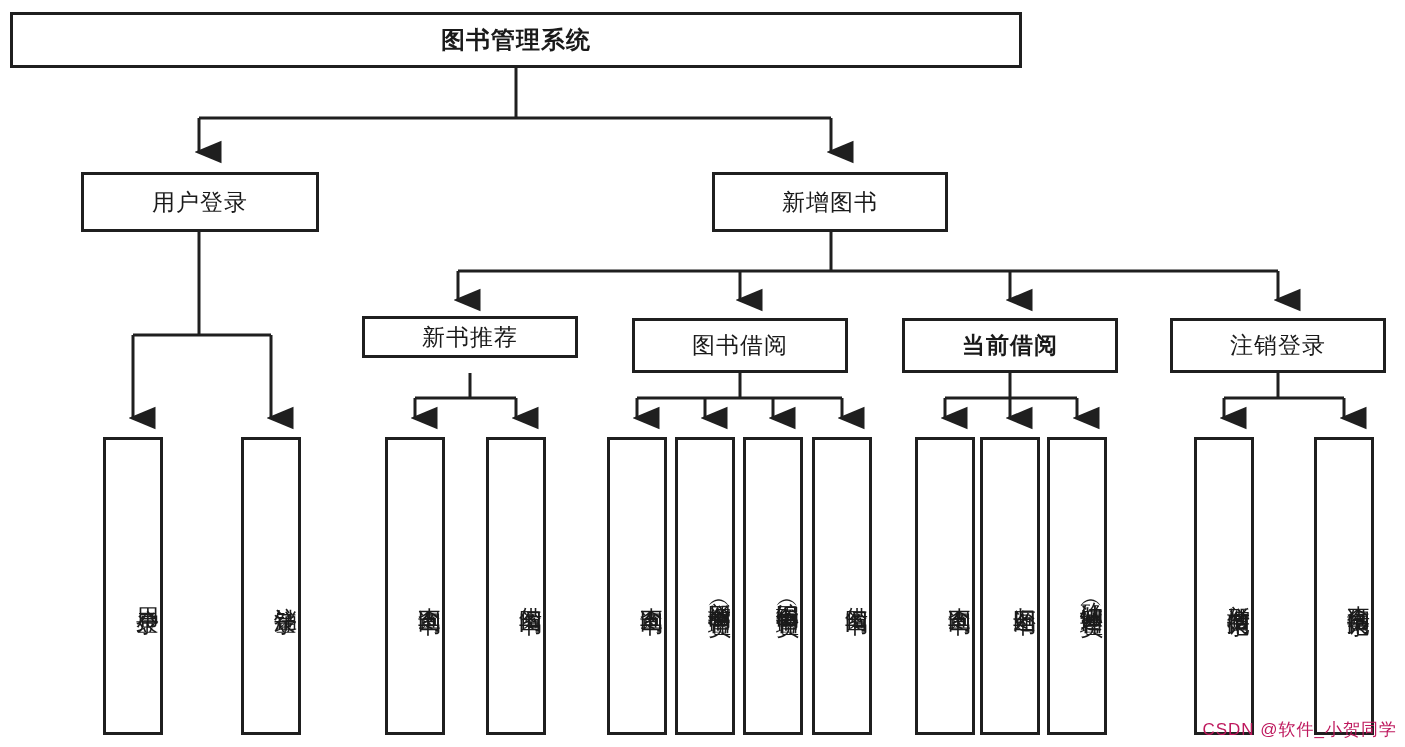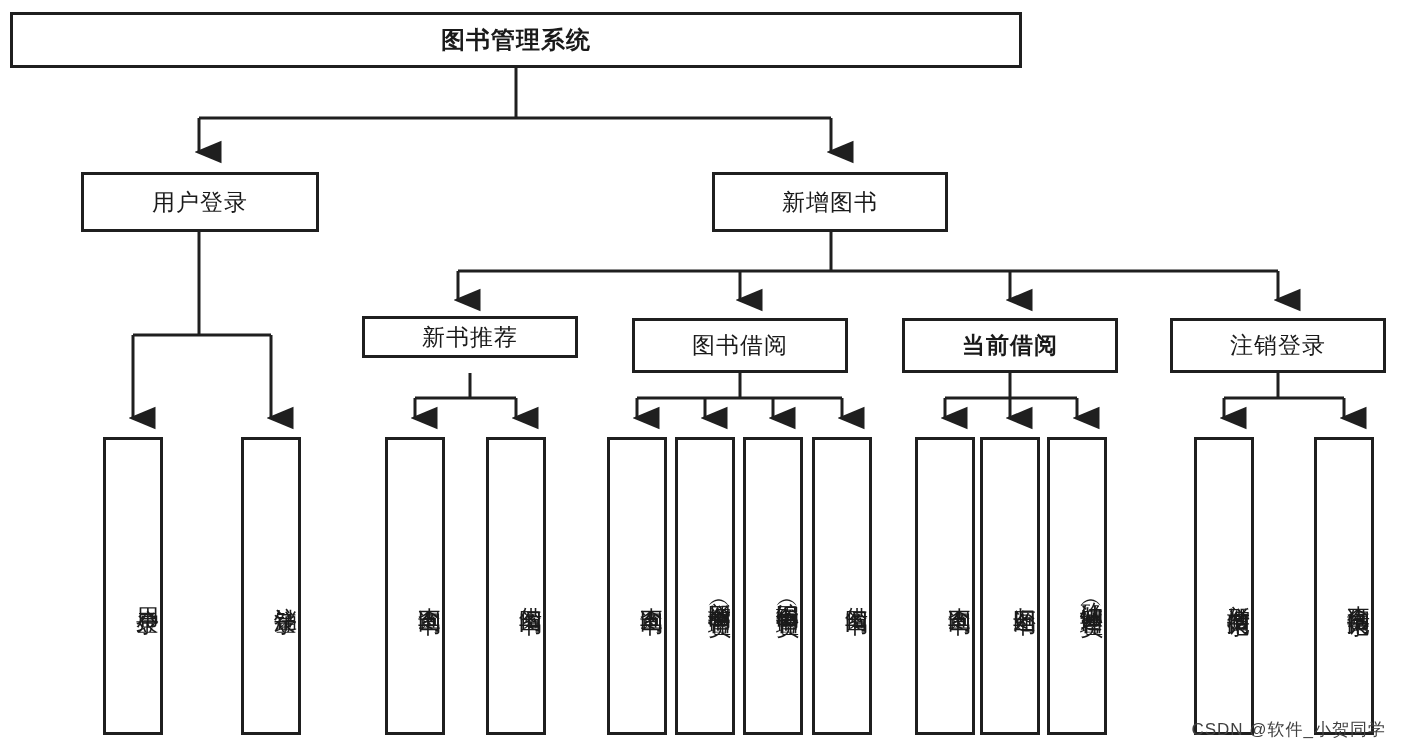--- a/index.html
+++ b/index.html
@@ -23,24 +23,24 @@
     text-orientation:upright;
     letter-spacing:2px;
     padding-top:14px;
     align-items:flex-start;
     justify-content:center;
     line-height:1.1;
   }
   #title-node{ font-size:24px; letter-spacing:1px;font-weight:bold; }
   #watermark{
     position:absolute;
-    right:19px;
+    right:8px;
     bottom:6px;
     font-size:17px;
-    color:#404040;
+    color:#be185d;
     letter-spacing:1px;
     white-space:nowrap;
   }
 </style>
 </head>
 <body>
 
 <div id="stage">
 
   <svg id="wires" viewBox="0 0 1405 747" xmlns="http://www.w3.org/2000/svg">

